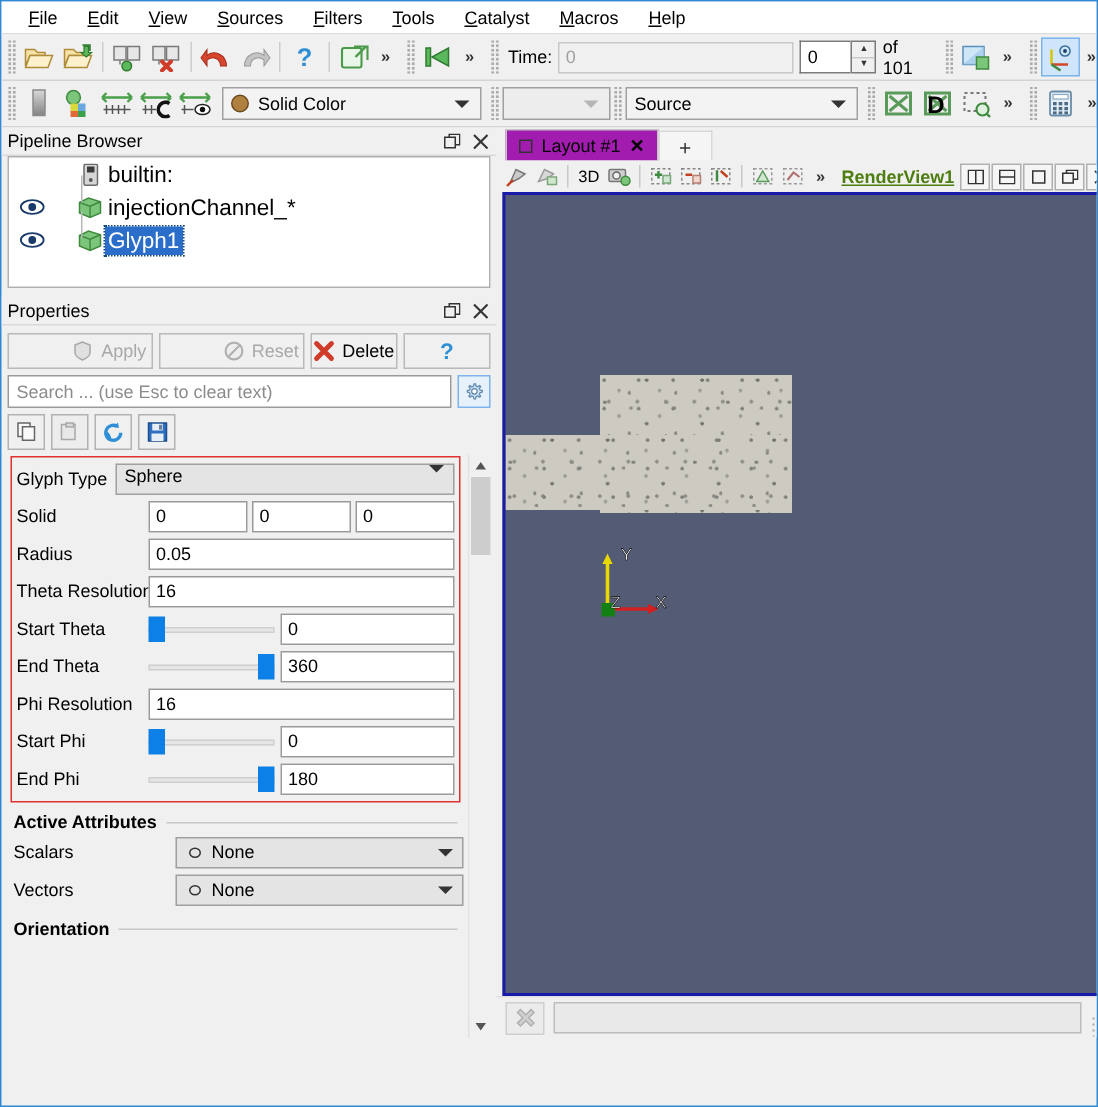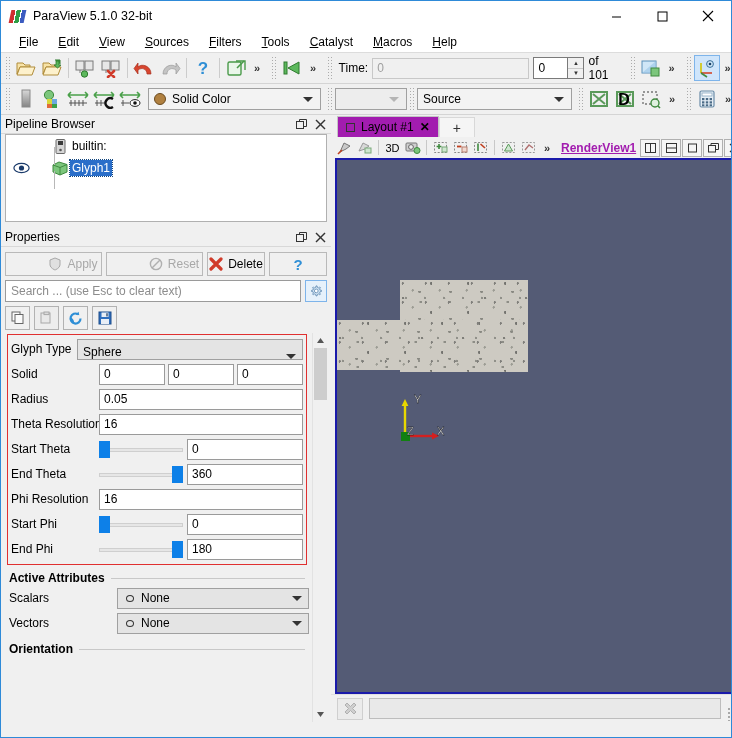--- a/index.html
+++ b/index.html
@@ -193,21 +193,21 @@
     display: flex; align-items: center;
     height: 22px;
     padding-left: 4px;
   }
   .eye {
     width: 22px; height: 16px;
     display: flex; align-items: center; justify-content: center;
   }
   .pipe-indent { width: 18px; }
   .pipe-icon { width: 20px; display:flex; align-items:center; justify-content:center; }
-  .pipe-label { font-size: 12px; padding: 1px 2px; }
+  .pipe-label { font-size: 15px; padding: 1px 2px; }
   .pipe-label.selected {
     background: #2a6ec9; color: #fff;
     outline: 1px dotted #14477f;
   }
   .tree-line {
     position: absolute;
     width: 1px; background: #b8b8b8;
   }
 
   
@@ -325,21 +325,21 @@
     border: 1px solid #9a9a9a;
     background: #fff;
     font-size: 12px;
     display: flex; align-items: center;
     padding: 0 4px;
   }
   .prop-combo {
     flex: 1; height: 21px;
     border: 1px solid #a0a0a0;
     background: #e4e4e4;
-    display: flex; align-items: flex-end;
+    display: flex; align-items: flex-start;
     font-size: 12px; padding-left: 5px;
   }
   .prop-combo .arrow {
     margin-left: auto; margin-right: 6px;
     width: 0; height: 0;
     border-left: 5px solid transparent;
     border-right: 5px solid transparent;
     border-top: 5px solid #333;
   }
   .slider {
@@ -414,21 +414,21 @@
   }
   .vt-btn {
     width: 19px; height: 19px;
     display: flex; align-items: center; justify-content: center;
   }
   .vt-sep { width: 1px; height: 15px; background: #c8c8c8; margin: 0 3px; }
   .vt-3d { font-size: 11px; padding: 0 2px; }
   .vt-title {
     font-size: 12px; font-weight: bold;
     text-decoration: underline;
-    color: #a21caf;
+    color: #4d7c0f;
     padding: 0 3px;
     margin-left: 2px;
   }
   .vt-right { margin-left: auto; display: flex; gap: 1px; padding-right: 3px; }
   .vt-rbtn {
     width: 20px; height: 18px;
     border: 1px solid #b0b0b0;
     background: #f5f5f5;
     display: flex; align-items: center; justify-content: center;
     font-size: 10px;
@@ -486,42 +486,20 @@
     background-size: 4px 4px;
     align-self: flex-end;
     margin-bottom: 1px;
   }
 </style>
 </head>
 <body>
 
 <div id="app">
 
-  <div class="titlebar">
-    <span class="pv-logo"></span>
-    <span class="title-text">ParaView 5.1.0 32-bit</span>
-    <div class="winbtns">
-      <div class="winbtn wb-min">
-        <svg width="11" height="11" viewBox="0 0 11 11">
-            <line x1="1" y1="6" x2="10" y2="6" stroke="#000" stroke-width="1"></line>
-          </svg>
-      </div>
-      <div class="winbtn wb-max">
-        <svg width="11" height="11" viewBox="0 0 11 11">
-            <rect x="1" y="1" width="9" height="9" fill="none" stroke="#000" stroke-width="1"></rect>
-          </svg>
-      </div>
-      <div class="winbtn wb-close">
-        <svg width="12" height="12" viewBox="0 0 12 12">
-            <line x1="1" y1="1" x2="11" y2="11" stroke="#000" stroke-width="1.1"></line>
-            <line x1="11" y1="1" x2="1" y2="11" stroke="#000" stroke-width="1.1"></line>
-          </svg>
-      </div>
-    </div>
-  </div>
 
   <div class="menubar">
     <div class="menu-item"><u>F</u><span>ile</span></div>
     <div class="menu-item"><u>E</u>dit</div>
     <div class="menu-item"><u>V</u>iew</div>
     <div class="menu-item"><u>S</u>ources</div>
     <div class="menu-item"><u>F</u>ilters</div>
     <div class="menu-item"><u>T</u>ools</div>
     <div class="menu-item"><u>C</u>atalyst</div>
     <div class="menu-item"><u>M</u>acros</div>
@@ -787,20 +765,37 @@
           <span class="pipe-icon">
             <svg width="11" height="15" viewBox="0 0 11 15">
               <rect x="1" y="0.5" width="9" height="14" rx="1" fill="#d6d6d6" stroke="#6a6a6a"></rect>
               <rect x="3" y="2" width="5" height="4" fill="#3a3a3a"></rect>
               <circle cx="5.5" cy="11" r="1.3" fill="#555"></circle>
             </svg>
           </span>
           <span class="pipe-label">builtin:</span>
         </div>
 
+        <div class="pipe-row">
+          <span class="eye">
+            <svg width="17" height="12" viewBox="0 0 17 12">
+              <ellipse cx="8.5" cy="6" rx="7.6" ry="4.6" fill="none" stroke="#1a3a6a" stroke-width="1.2"></ellipse>
+              <circle cx="8.5" cy="6" r="2.6" fill="#1a3a6a"></circle>
+            </svg>
+          </span>
+          <span class="pipe-indent"></span>
+          <span class="pipe-icon">
+            <svg width="16" height="15" viewBox="0 0 16 15">
+              <path d="M1 4 L7 1 L15 3.5 L15 11 L8 14 L1 11 Z" fill="#7cc67c" stroke="#3f8a3f"></path>
+              <path d="M1 4 L8 6.5 L8 14" fill="none" stroke="#3f8a3f"></path>
+              <path d="M8 6.5 L15 3.5" fill="none" stroke="#3f8a3f"></path>
+            </svg>
+          </span>
+          <span class="pipe-label">injectionChannel_*</span>
+        </div>
 
         <div class="pipe-row">
           <span class="eye">
             <svg width="17" height="12" viewBox="0 0 17 12">
               <ellipse cx="8.5" cy="6" rx="7.6" ry="4.6" fill="none" stroke="#1a3a6a" stroke-width="1.2"></ellipse>
               <circle cx="8.5" cy="6" r="2.6" fill="#1a3a6a"></circle>
             </svg>
           </span>
           <span class="pipe-indent"></span>
           <span class="pipe-icon">

